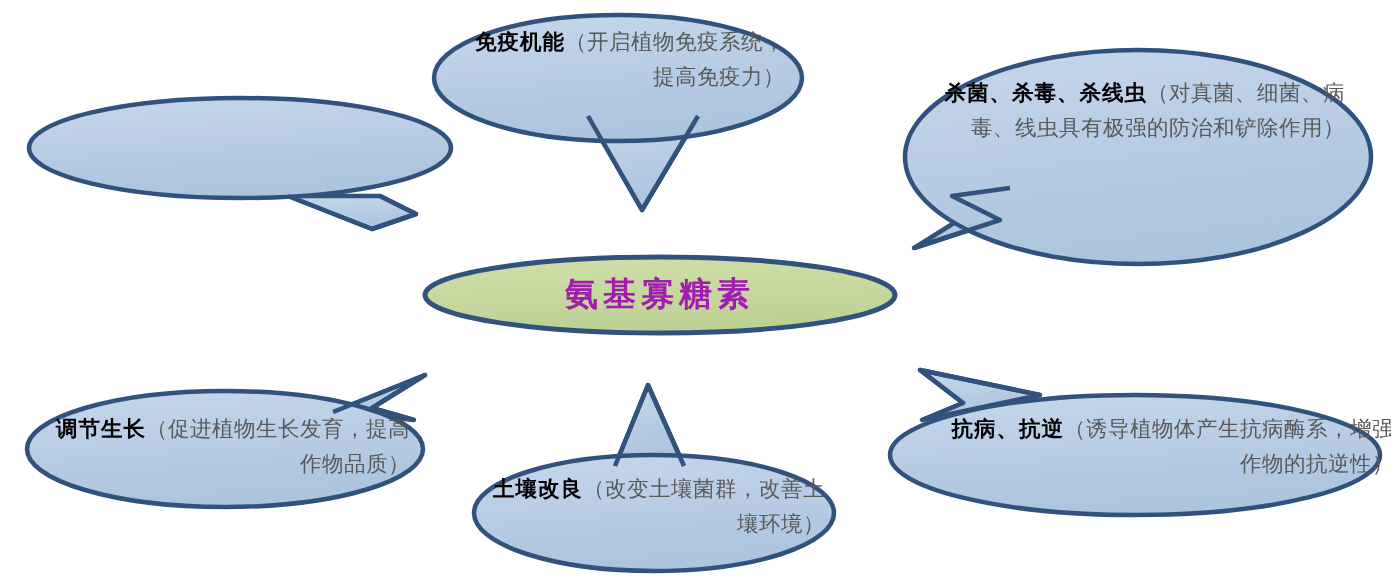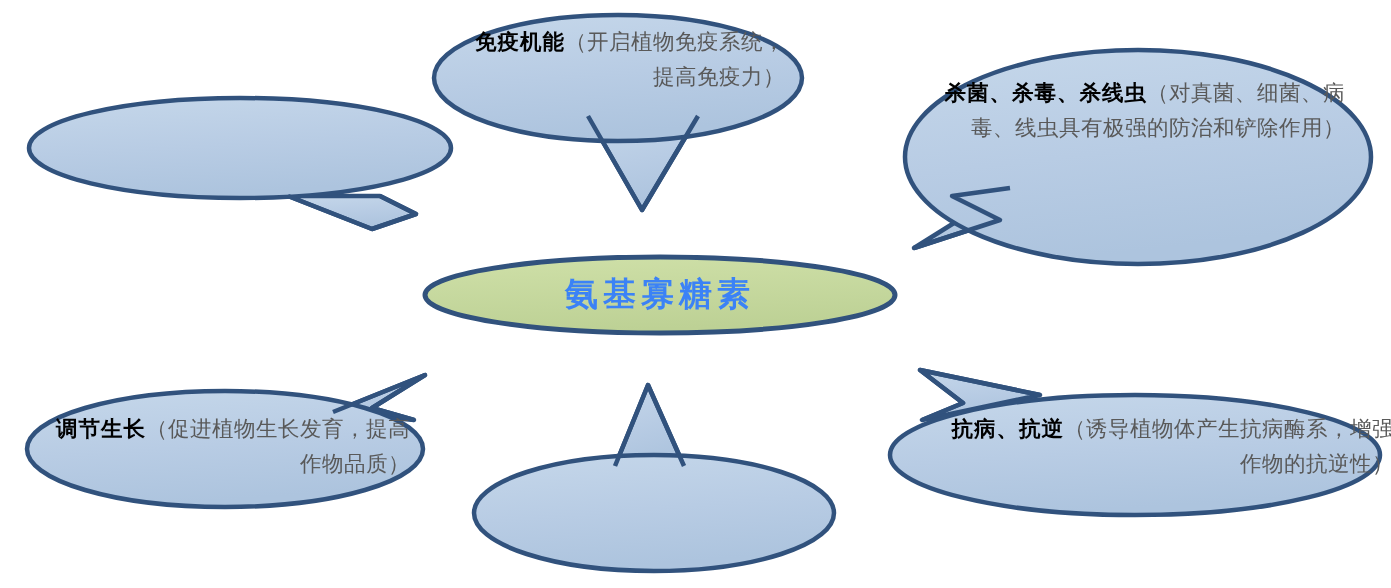--- a/index.html
+++ b/index.html
@@ -53,21 +53,21 @@
 
   #center-label {
     position: absolute;
     left: 425px;
     top: 272px;
     width: 470px;
     text-align: center;
     font-family: Liberation Mono, monospace;
     font-size: 33px;
     font-weight: bold;
-    color: #3b82f6;
+    color: #a21caf;
     letter-spacing: 5px;
     pointer-events: none;
   }
 </style>
 </head>
 <body>
 
 <div id="diagram-root">
 
   <svg id="diagram-svg" viewBox="0 0 1391 588">
@@ -150,20 +150,23 @@
   </div>
 
   <div class="callout-text" id="text-kill">
     <span class="title">杀菌、杀毒、杀线虫</span><span class="desc">（对真菌、细菌、病毒、线虫具有极强的防治和铲除作用）</span>
   </div>
 
   <div class="callout-text" id="text-growth">
     <span class="title">调节生长</span><span class="desc">（促进植物生长发育，提高作物品质）</span>
   </div>
 
+  <div class="callout-text" id="text-soil">
+    <span class="title">土壤改良</span><span class="desc">（改变土壤菌群，改善土壤环境）</span>
+  </div>
 
   <div class="callout-text" id="text-resist">
     <span class="title">抗病、抗逆</span><span class="desc">（诱导植物体产生抗病酶系，增强作物的抗逆性）</span>
   </div>
 
   <div id="center-label">氨基寡糖素</div>
 
 </div>
 
 </body></html>

